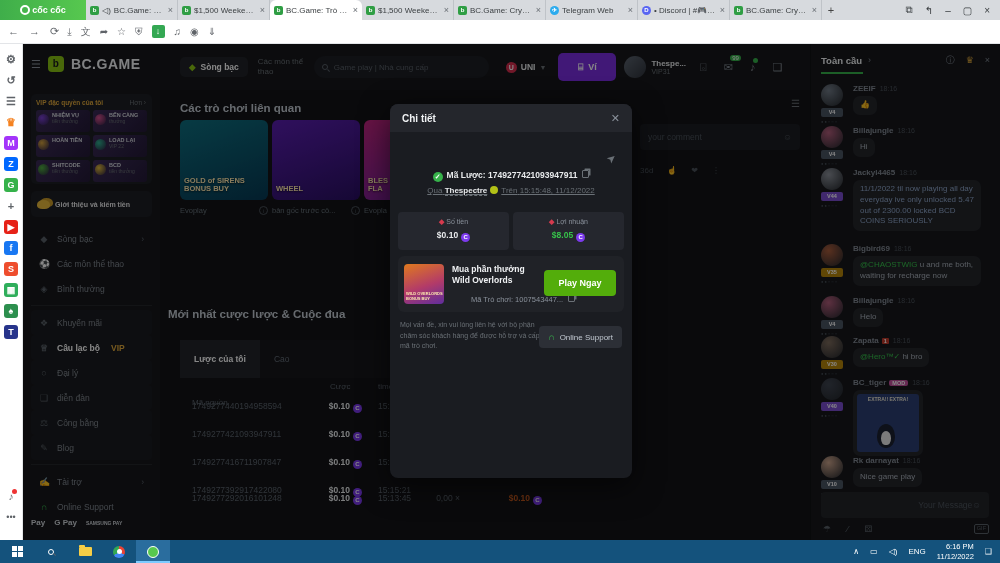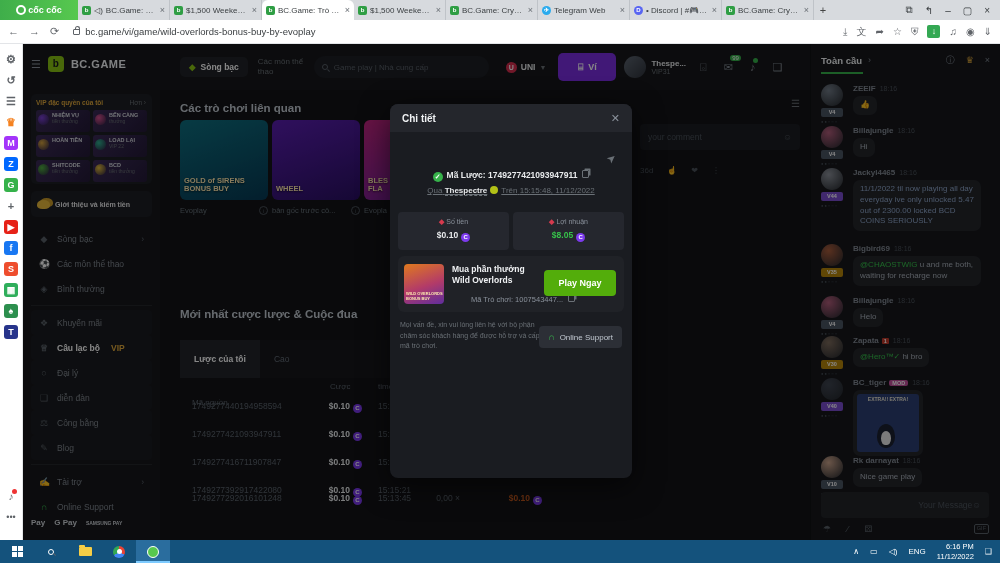--- a/index.html
+++ b/index.html
@@ -3,21 +3,21 @@
 <meta charset="utf-8">
 <style>
   * { margin:0; padding:0; box-sizing:border-box; }
   html,body { width:1000px; height:563px; overflow:hidden; background:#000;
     font-family:"Liberation Sans", sans-serif; }
   #stage { position:relative; width:1000px; height:563px; background:#131417; }
   .abs { position:absolute; }
 
   
   #tabstrip { left:0; top:0; width:1000px; height:20px; background:#d7dade; display:flex; align-items:stretch; }
-  #brand { width:78px; background:linear-gradient(90deg,#3fae4a,#57c84f); color:#fff; font-weight:bold;
+  #brand { width:86px; background:linear-gradient(90deg,#3fae4a,#57c84f); color:#fff; font-weight:bold;
     font-size:9px; display:flex; align-items:center; justify-content:center; gap:2px; }
   #brand .ring { width:10px; height:10px; border:2px solid #fff; border-radius:50%; }
   .tab { width:92px; display:flex; align-items:center; gap:3px; padding:0 4px; font-size:8px; color:#3c4043;
     border-right:1px solid #bfc3c8; overflow:hidden; white-space:nowrap; }
   .tab.active { background:#fff; border-radius:6px 6px 0 0; border-right:none; }
   .tab .fav { width:9px; height:9px; border-radius:2px; flex:0 0 9px; color:#fff; font-size:6px; line-height:9px; text-align:center; font-weight:bold; }
   .tab .t { flex:1; overflow:hidden; text-overflow:ellipsis; }
   .tab .x { color:#6b7076; font-size:9px; }
   #tabplus { width:18px; display:flex; align-items:center; justify-content:center; color:#444; font-size:11px; }
   #winctl { margin-left:auto; display:flex; align-items:center; gap:12px; padding:0 10px; color:#3c4043; font-size:10px; }
@@ -41,21 +41,21 @@
 
   
   #site { left:23px; top:44px; width:977px; height:496px; background:#131417; overflow:hidden; }
   #dimmer { left:23px; top:44px; width:977px; height:496px; background:rgba(0,0,0,.47); z-index:50; }
 
   
   #ssb { left:0; top:0; width:137px; height:496px; background:#17181c; }
   #logorow { left:8px; top:12px; display:flex; align-items:center; gap:7px; }
   #burger { color:#8a919b; font-size:11px; }
   #bclogo { width:16px; height:16px; background:#8bc514; border-radius:4px; color:#17181c; font-weight:bold; font-size:10px; text-align:center; line-height:16px; }
-  #bcname { color:#f2f4f6; font-weight:bold; font-size:11px; letter-spacing:.5px; }
+  #bcname { color:#f2f4f6; font-weight:bold; font-size:14px; letter-spacing:.5px; }
   #vippanel { left:8px; top:50px; width:121px; height:90px; background:#1d1f24; border-radius:5px; padding:5px; }
   #viptitle { color:#e0a93c; font-size:6.5px; font-weight:bold; }
   #vipmore { position:absolute; right:6px; top:5px; color:#6a7076; font-size:6.5px; }
   #vipgrid { margin-top:4px; display:grid; grid-template-columns:1fr 1fr; gap:3px; }
   .tile { height:22px; border-radius:3px; background:linear-gradient(135deg,#3b2b57,#241a38); padding:2px 3px 0 16px; position:relative; overflow:hidden; }
   .tile .tic { position:absolute; left:2px; top:4px; width:11px; height:11px; border-radius:50%; }
   .tile .tl { color:#d7dbe0; font-size:5.5px; font-weight:bold; white-space:nowrap; }
   .tile .ts { color:#6a7076; font-size:5px; white-space:nowrap; }
   #refrow { left:8px; top:147px; width:121px; height:26px; background:#1d1f24; border-radius:5px; display:flex; align-items:center; gap:5px; padding:0 6px; }
   #refcoin { width:13px; height:9px; background:#e8b93c; border-radius:50% 50% 40% 40%; box-shadow:3px -2px 0 #c99a28; }
@@ -246,24 +246,20 @@
         <span>×</span>
       </div>
   </div>
 
   <div class="abs" id="toolbar">
     <div id="navbtns">
       <span>←</span>
       <span>→</span>
       <span>⟳</span>
     </div>
-    <div id="urlwrap">
-      <span class="lock"></span>
-      <span>bc.game/vi/game/wild-overlords-bonus-buy-by-evoplay</span>
-    </div>
     <div id="toolicons">
         <span>⤓</span>
         <span>文</span>
         <span>➦</span>
         <span>☆</span>
         <span>⛨</span>
         <span class="gi">↓</span>
         <span>♫</span>
         <span>◉</span>
         <span>⇓</span>
@@ -455,21 +451,21 @@
             <div class="gimg" style="background: linear-gradient(160deg, rgb(194, 37, 127), rgb(111, 31, 158));">
               <div class="cap">BLES
 FLA</div>
             </div>
             <div class="gprov">
               <span>Evopla</span>
               <span class="i">i</span>
             </div>
           </div>
         </div>
-      <div class="h1 abs" style="left:20px; top:218px;">Mới nhất cược lược &amp; Cuộc đua</div>
+      <div class="h1 abs" style="left:8px; top:218px;">Mới nhất cược lược &amp; Cuộc đua</div>
       <div id="tabsbar">
           <div class="btab on">Lược của tôi</div>
           <div class="btab">Cao</div>
         </div>
       <div id="thead">
         <span style="position:absolute; left:12px; top:20px;">Mã nguồn</span>
         <span style="position:absolute; left:150px; top:4px;">Cược</span>
         <span style="position:absolute; left:198px; top:4px;">time time</span>
       </div>
       <div id="tbody">

